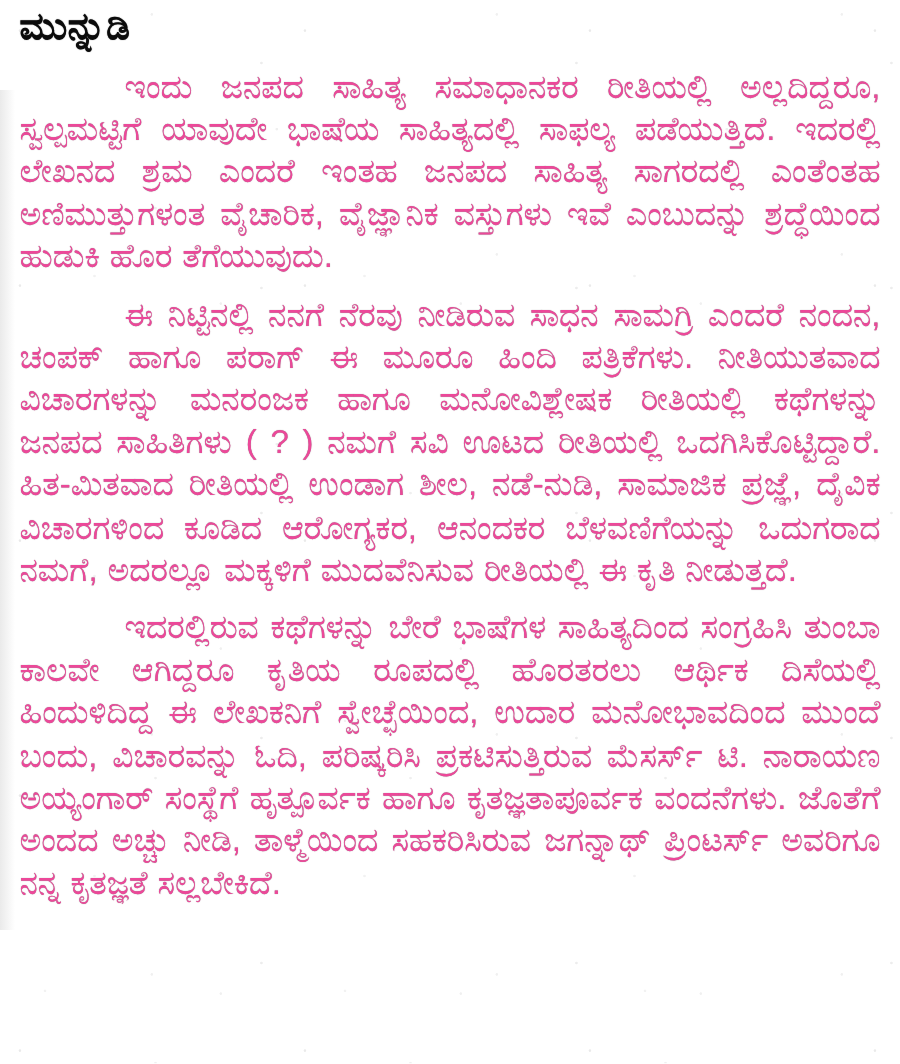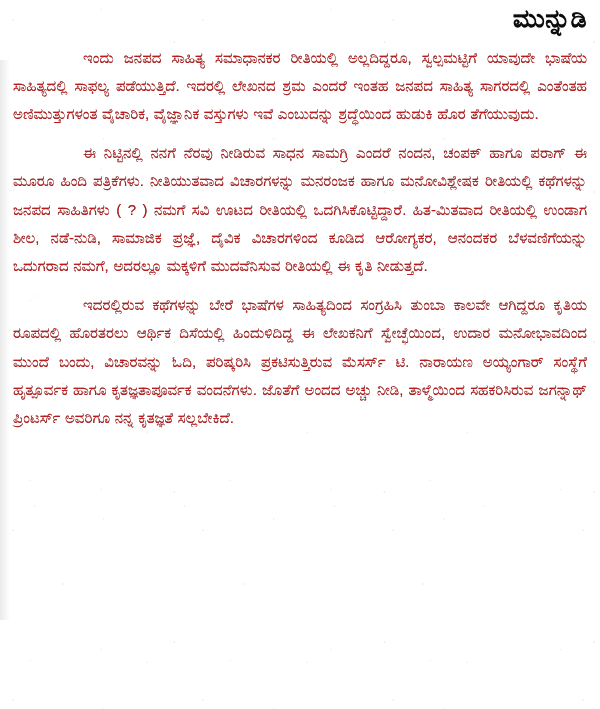--- a/index.html
+++ b/index.html
@@ -43,36 +43,36 @@
 
   .page {
     position: relative;
     width: 600px;
     height: 709px;
     box-sizing: border-box;
     padding: 0 13px 0 13px;
   }
 
   .doc-title {
-    text-align: right;
+    text-align: left;
     font-size: 25px;
     font-weight: bold;
     line-height: 1.18;
     color: #0b0b0b;
     margin: 4px 0 10px 0;
     letter-spacing: 0.4px;
     text-shadow: 0 0 0.7px rgba(0,0,0,0.65);
   }
 
   .para {
     text-align: justify;
     text-align-last: left;
-    font-size: 15px;
+    font-size: 22px;
     line-height: 28.4px;
-    color: #b91c1c;
+    color: #ec4899;
     margin: 0 0 10px 0;
     text-indent: 70px;
     word-spacing: 0.5px;
     text-shadow: 0 0 0.55px rgba(0,0,0,0.5);
     hyphens: none;
   }
   .para:last-of-type { margin-bottom: 17px; }
 </style>
 </head>
 <body>

